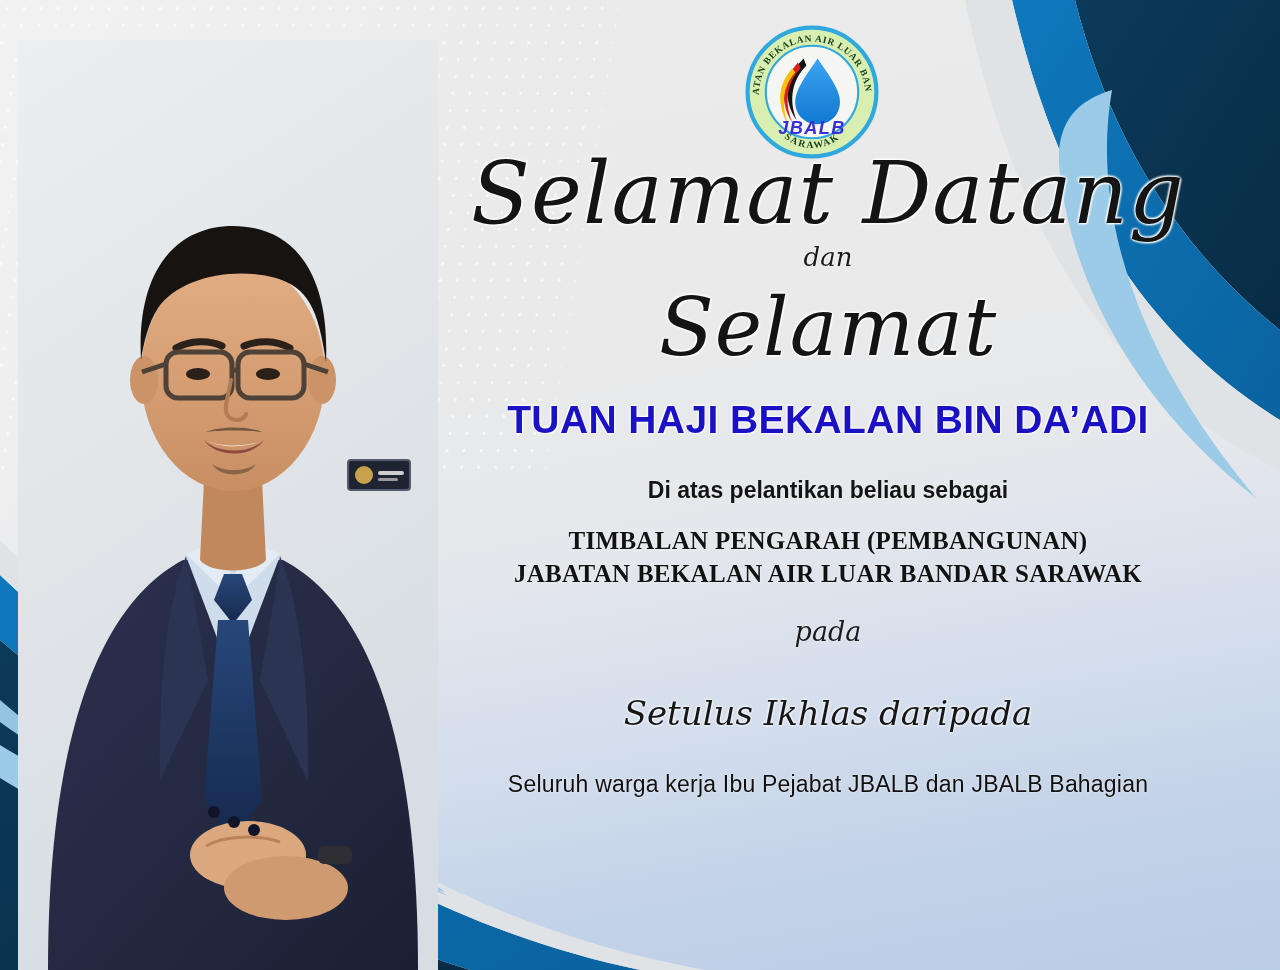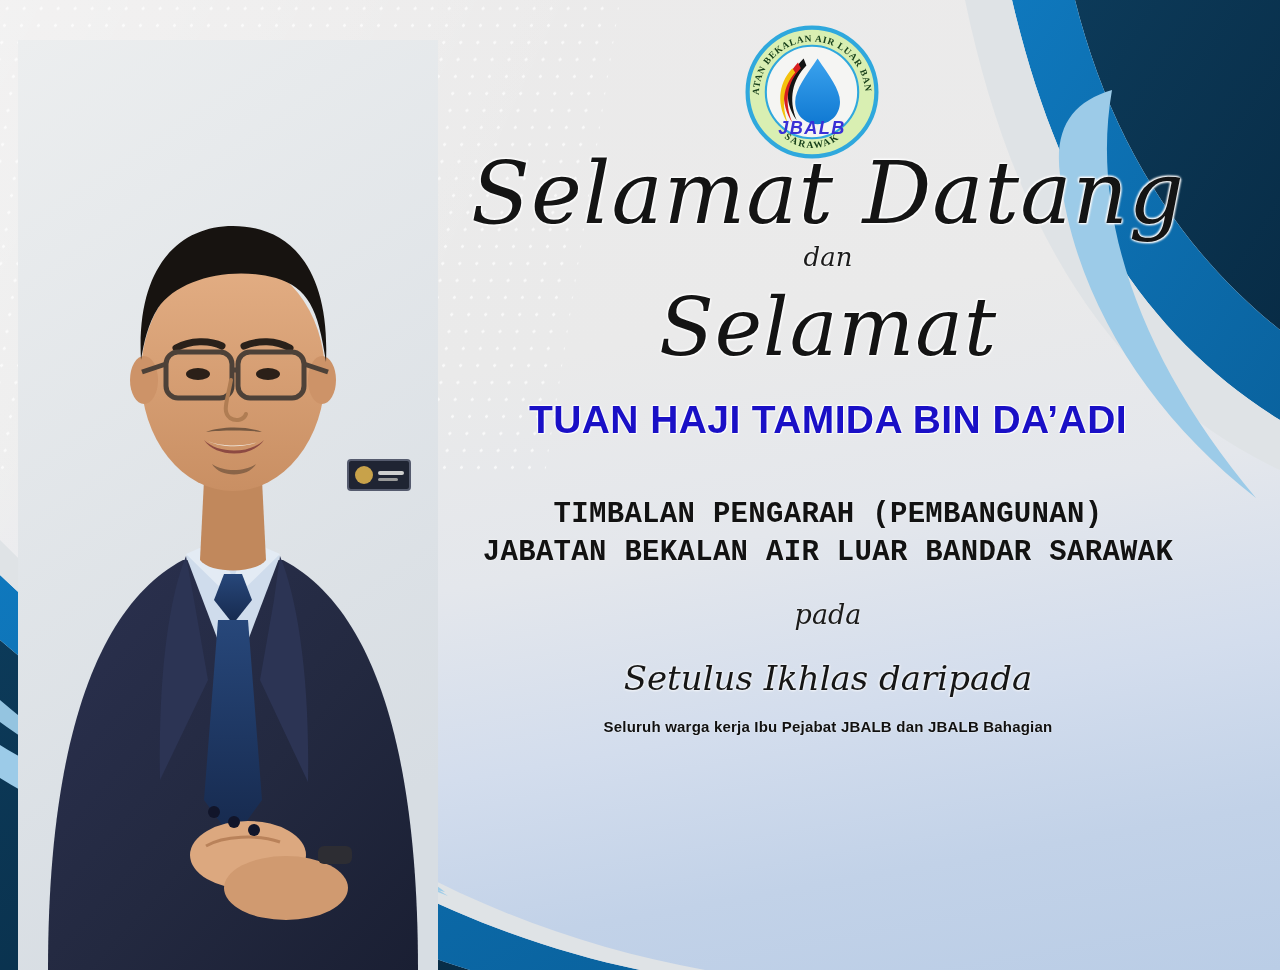--- a/index.html
+++ b/index.html
@@ -105,24 +105,24 @@
   .sub-line {
     font-family:"Liberation Sans", sans-serif;
     font-weight:bold;
     font-size:23px;
     color:#141414;
     margin-top:35px;
     text-shadow:0 0 2px rgba(255,255,255,.85);
   }
 
   .role-block {
-    margin-top:54px;
-    font-family:Liberation Mono, monospace;
+    margin-top:20px;
+    font-family:Liberation Serif, serif;
     font-weight:bold;
-    font-size:29px;
+    font-size:25px;
     line-height:1.32;
     letter-spacing:.3px;
     color:#121212;
     text-shadow:0 0 2px rgba(255,255,255,.85);
   }
 
   .pada {
     font-family:"DejaVu Serif", serif;
     font-style:italic;
     font-size:27px;
@@ -139,31 +139,31 @@
     color:#121212;
     margin-top:30px;
     text-shadow:0 0 2px rgba(255,255,255,.8);
   }
 
   .regards {
     font-family:"DejaVu Serif", serif;
     font-style:italic;
     font-size:34px;
     color:#161616;
-    margin-top:28px;
+    margin-top:46px;
     text-shadow:0 0 3px #fff, 0 0 3px #fff;
   }
 
   .from-line {
     font-family:"Liberation Sans", sans-serif;
-    font-weight:bold;
-    font-size:15px;
+    font-weight:normal;
+    font-size:23px;
     letter-spacing:.2px;
     color:#101010;
-    margin-top:20px;
+    margin-top:38px;
     text-shadow:0 0 2px rgba(255,255,255,.8);
   }
 </style>
 </head>
 <body>
 
 <div class="poster">
 
   <div class="dot-texture"></div>
   <div class="soft-sheen"></div>
@@ -328,22 +328,23 @@
   </svg>
 
   <div class="content">
 
     <div class="script-xl">Selamat Datang</div>
 
     <div class="script-sm">dan</div>
 
     <div class="script-xl second">Selamat</div>
 
-    <div class="name-line">TUAN HAJI TAMIDA BIN DA’ADI</div>
-
+    <div class="name-line">TUAN HAJI BEKALAN BIN DA’ADI</div>
+
+    <div class="sub-line">Di atas pelantikan beliau sebagai</div>
 
     <div class="role-block">
       <div>TIMBALAN PENGARAH (PEMBANGUNAN)</div>
       <div>JABATAN BEKALAN AIR LUAR BANDAR SARAWAK</div>
     </div>
 
     <div class="pada">pada</div>
 
 
     <div class="regards">Setulus Ikhlas daripada</div>

